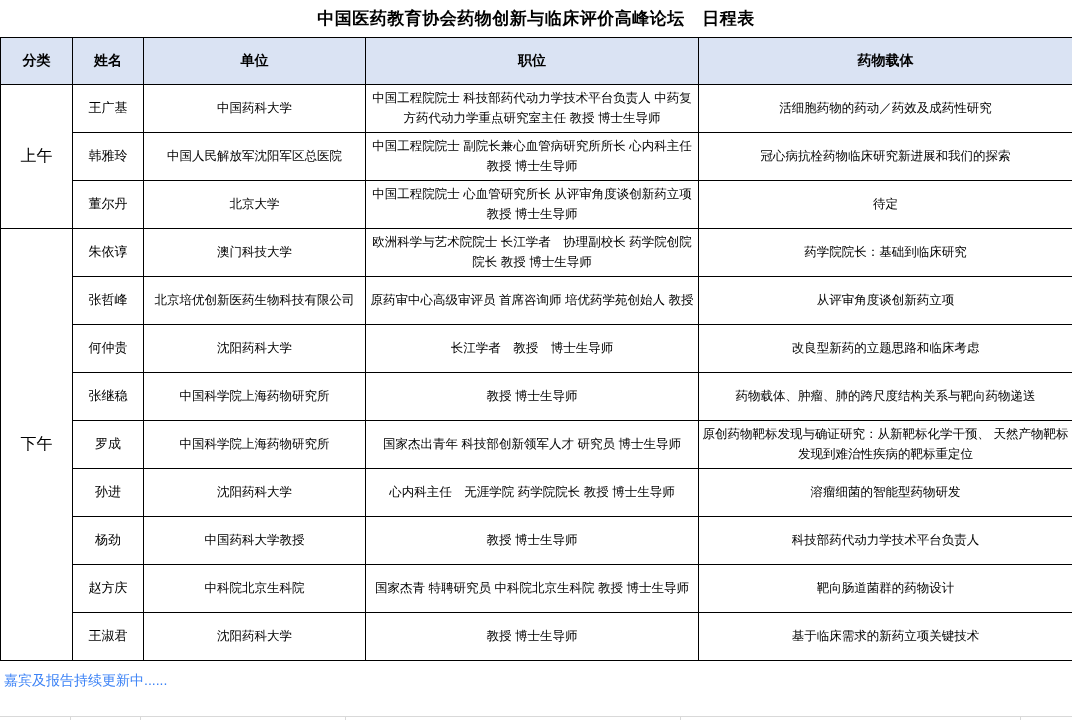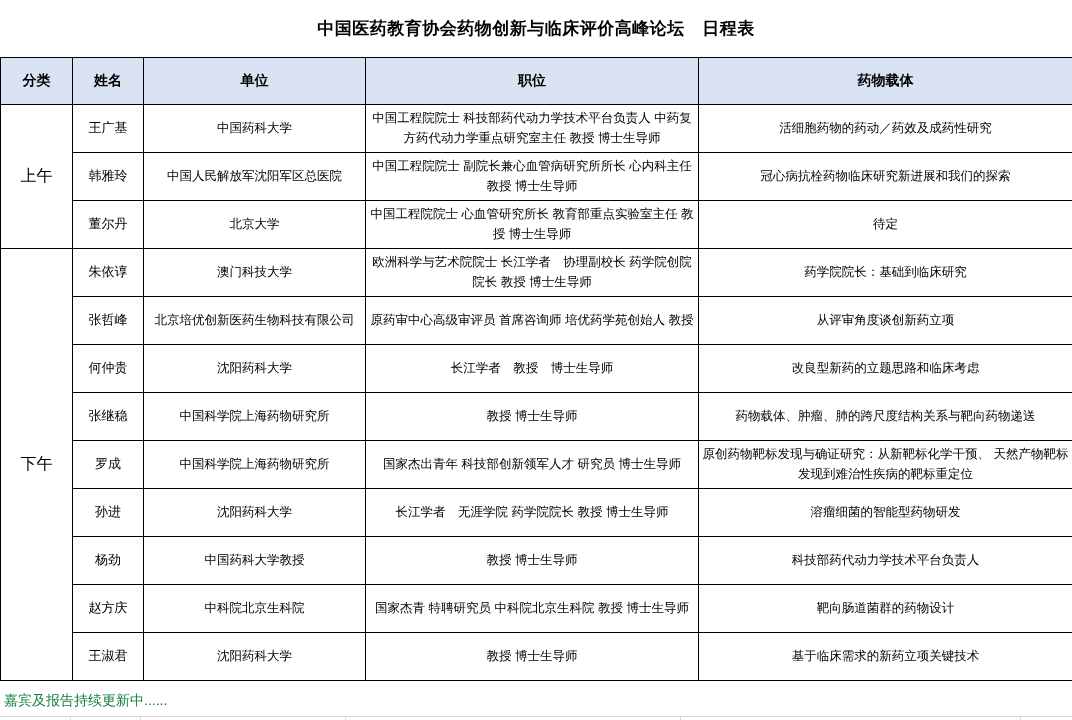--- a/index.html
+++ b/index.html
@@ -6,21 +6,21 @@
   html, body {
     margin: 0; padding: 0;
     width: 1072px; height: 720px;
     background: #ffffff;
     color: #000000;
     font-family: "Liberation Sans", "DejaVu Sans", sans-serif;
     overflow: hidden;
     position: relative;
   }
   .title-bar {
-    width: 1072px; height: 57px;
+    width: 1072px; height: 37px;
     display: flex; align-items: center; justify-content: center;
     font-size: 17px; font-weight: bold;
     letter-spacing: 0.5px;
   }
   table.schedule {
     width: 1072px;
     border-collapse: collapse;
     table-layout: fixed;
   }
   .schedule col.c-category { width: 72px; }
@@ -43,21 +43,21 @@
     font-size: 14px;
     font-weight: bold;
   }
   .schedule tbody tr { height: 48px; }
   .schedule td.cell-category { font-size: 16px; }
   .schedule td.cell-name { font-size: 13px; }
   .footer-note {
     margin-top: 11px;
     padding-left: 4px;
     font-size: 14px;
-    color: #15803d;
+    color: #3b82f6;
   }
   .faint-grid {
     position: absolute;
     left: 0; top: 716px;
     width: 1072px; height: 4px;
     border-top: 1px solid #d9d9d9;
   }
   .faint-grid .stub {
     position: absolute;
     top: 0; width: 1px; height: 4px;
@@ -96,21 +96,21 @@
     </tr>
     <tr>
       <td class="cell-name">韩雅玲</td>
       <td>中国人民解放军沈阳军区总医院</td>
       <td>中国工程院院士 副院长兼心血管病研究所所长 心内科主任 教授 博士生导师</td>
       <td>冠心病抗栓药物临床研究新进展和我们的探索</td>
     </tr>
     <tr>
       <td class="cell-name">董尔丹</td>
       <td>北京大学</td>
-      <td>中国工程院院士 心血管研究所长 教育部重点实验室主任 教授 博士生导师</td>
+      <td>中国工程院院士 心血管研究所长 从评审角度谈创新药立项 教授 博士生导师</td>
       <td>待定</td>
     </tr>
     <tr>
       <td class="cell-category" rowspan="9">下午</td>
       <td class="cell-name">朱依谆</td>
       <td>澳门科技大学</td>
       <td>欧洲科学与艺术院院士 长江学者　协理副校长 药学院创院院长 教授 博士生导师</td>
       <td>药学院院长：基础到临床研究</td>
     </tr>
     <tr>
@@ -133,21 +133,21 @@
     </tr>
     <tr>
       <td class="cell-name">罗成</td>
       <td>中国科学院上海药物研究所</td>
       <td>国家杰出青年 科技部创新领军人才 研究员 博士生导师</td>
       <td>原创药物靶标发现与确证研究：从新靶标化学干预、 天然产物靶标发现到难治性疾病的靶标重定位</td>
     </tr>
     <tr>
       <td class="cell-name">孙进</td>
       <td>沈阳药科大学</td>
-      <td>长江学者　无涯学院 药学院院长 教授 博士生导师</td>
+      <td>心内科主任　无涯学院 药学院院长 教授 博士生导师</td>
       <td>溶瘤细菌的智能型药物研发</td>
     </tr>
     <tr>
       <td class="cell-name">杨劲</td>
       <td>中国药科大学教授</td>
       <td>教授 博士生导师</td>
       <td>科技部药代动力学技术平台负责人</td>
     </tr>
     <tr>
       <td class="cell-name">赵方庆</td>

